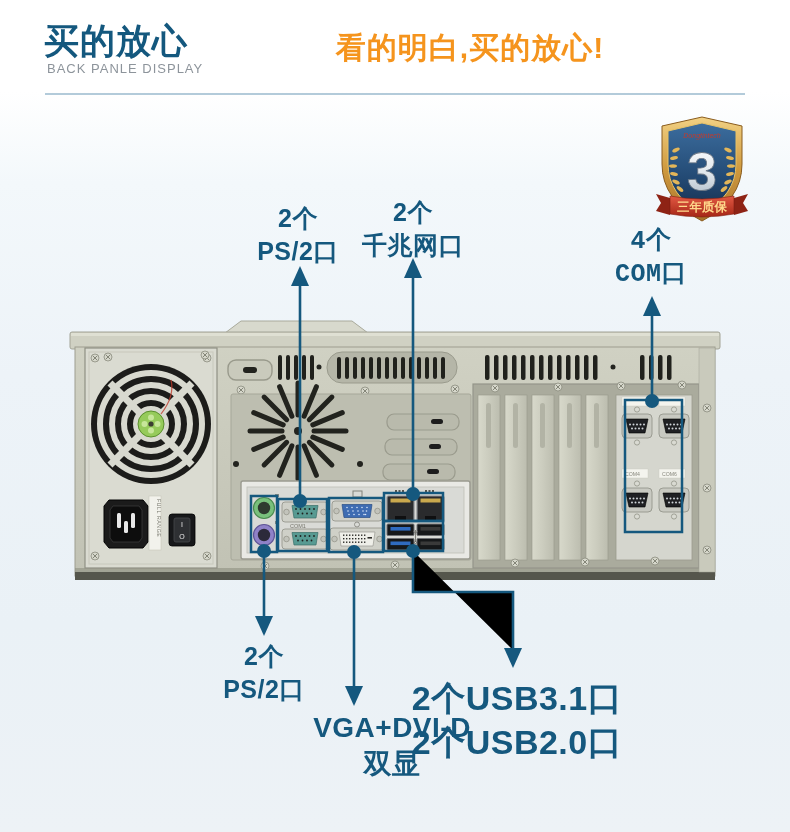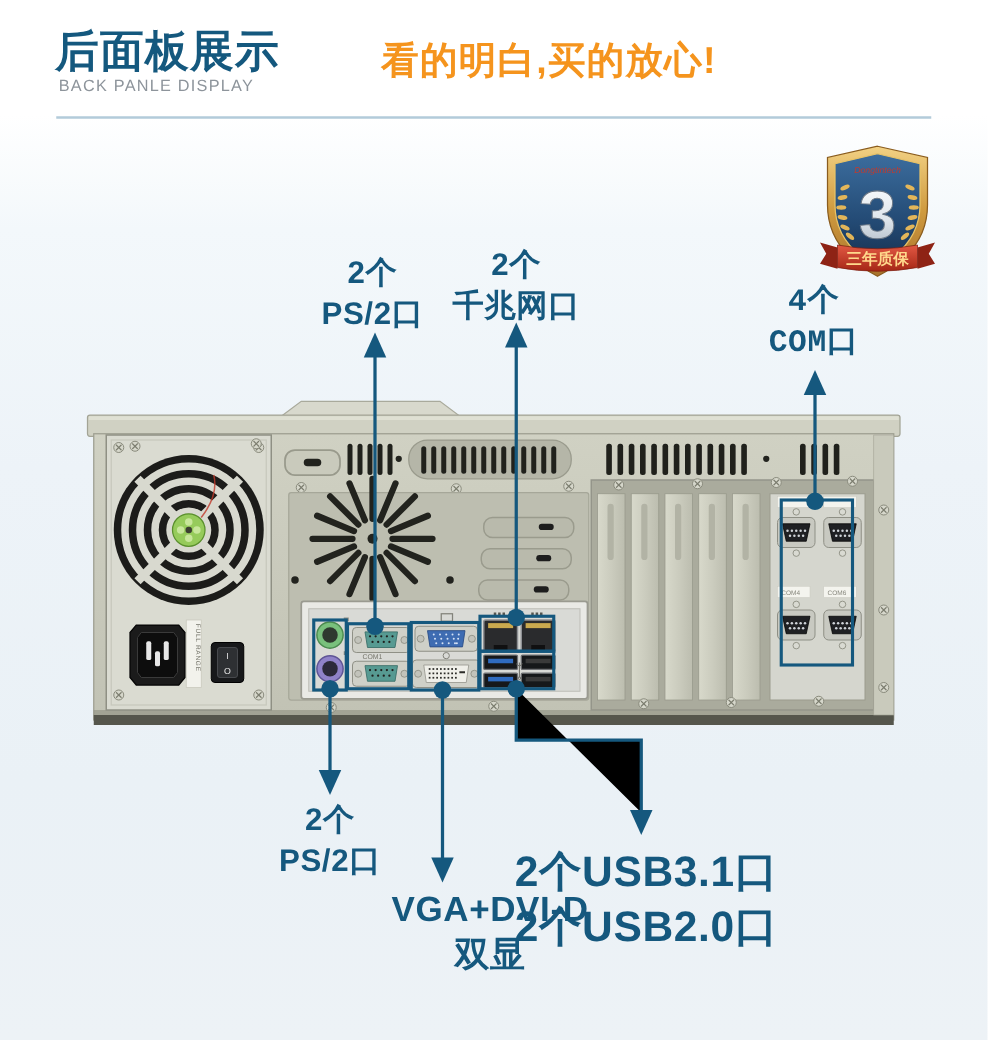--- a/index.html
+++ b/index.html
@@ -5,39 +5,39 @@
   html,body{margin:0;padding:0;}
   body{
     width:790px;height:832px;position:relative;overflow:hidden;
     font-family:"Liberation Sans","DejaVu Sans",sans-serif;
     background:linear-gradient(180deg,#ffffff 0%,#ffffff 11%,#f3f8fb 22%,#edf3f8 45%,#eaf1f6 75%,#edf2f6 100%);
   }
   .abs{position:absolute;}
   
   .page-title{left:44px;top:18px;font-size:35px;font-weight:bold;color:#14587e;letter-spacing:1px;}
   .page-subtitle{left:47px;top:61px;font-size:13px;color:#8d949b;letter-spacing:1px;}
-  .slogan{left:305px;top:28px;width:330px;font-size:30px;font-weight:bold;color:#f5941d;letter-spacing:1px;}
+  .slogan{left:305px;top:28px;width:330px;text-align:center;font-size:30px;font-weight:bold;color:#f5941d;letter-spacing:1px;}
   .divider{left:45px;top:93px;width:700px;height:2px;background:#b3cbda;}
   
   .callout-label{
     color:#15587e;font-size:25px;font-weight:600;text-align:center;
     line-height:1.3;white-space:pre-line;letter-spacing:0.5px;
   }
   #cl-top-ps2{left:208px;top:202px;width:180px;}
   #cl-top-lan{left:323px;top:196px;width:180px;}
   #cl-top-com{left:561px;top:226px;width:180px;font-family:Liberation Mono, monospace;}
   #cl-bot-ps2{left:174px;top:640px;width:180px;}
   #cl-bot-video{left:282px;top:710px;width:220px;font-size:28px;}
   #cl-bot-usb{left:397px;top:676px;width:240px;font-size:34px;}
   svg text{font-family:"Liberation Sans","DejaVu Sans",sans-serif;}
 </style>
 </head>
 <body>
 
-<div class="abs page-title">后面板展示</div>
+<div class="abs page-title">买的放心</div>
 <div class="abs page-subtitle">BACK PANLE DISPLAY</div>
 <div class="abs slogan">看的明白,买的放心!</div>
 <div class="abs divider"></div>
 
 <svg class="abs" style="left:654px;top:114px;" width="96" height="110" viewBox="0 0 96 110">
   <defs>
     <linearGradient id="goldG" x1="0" y1="0" x2="0" y2="1">
       <stop offset="0" stop-color="#f2d184"></stop>
         <stop offset="0.5" stop-color="#cf9a3e"></stop>
         <stop offset="1" stop-color="#a8722c"></stop>

